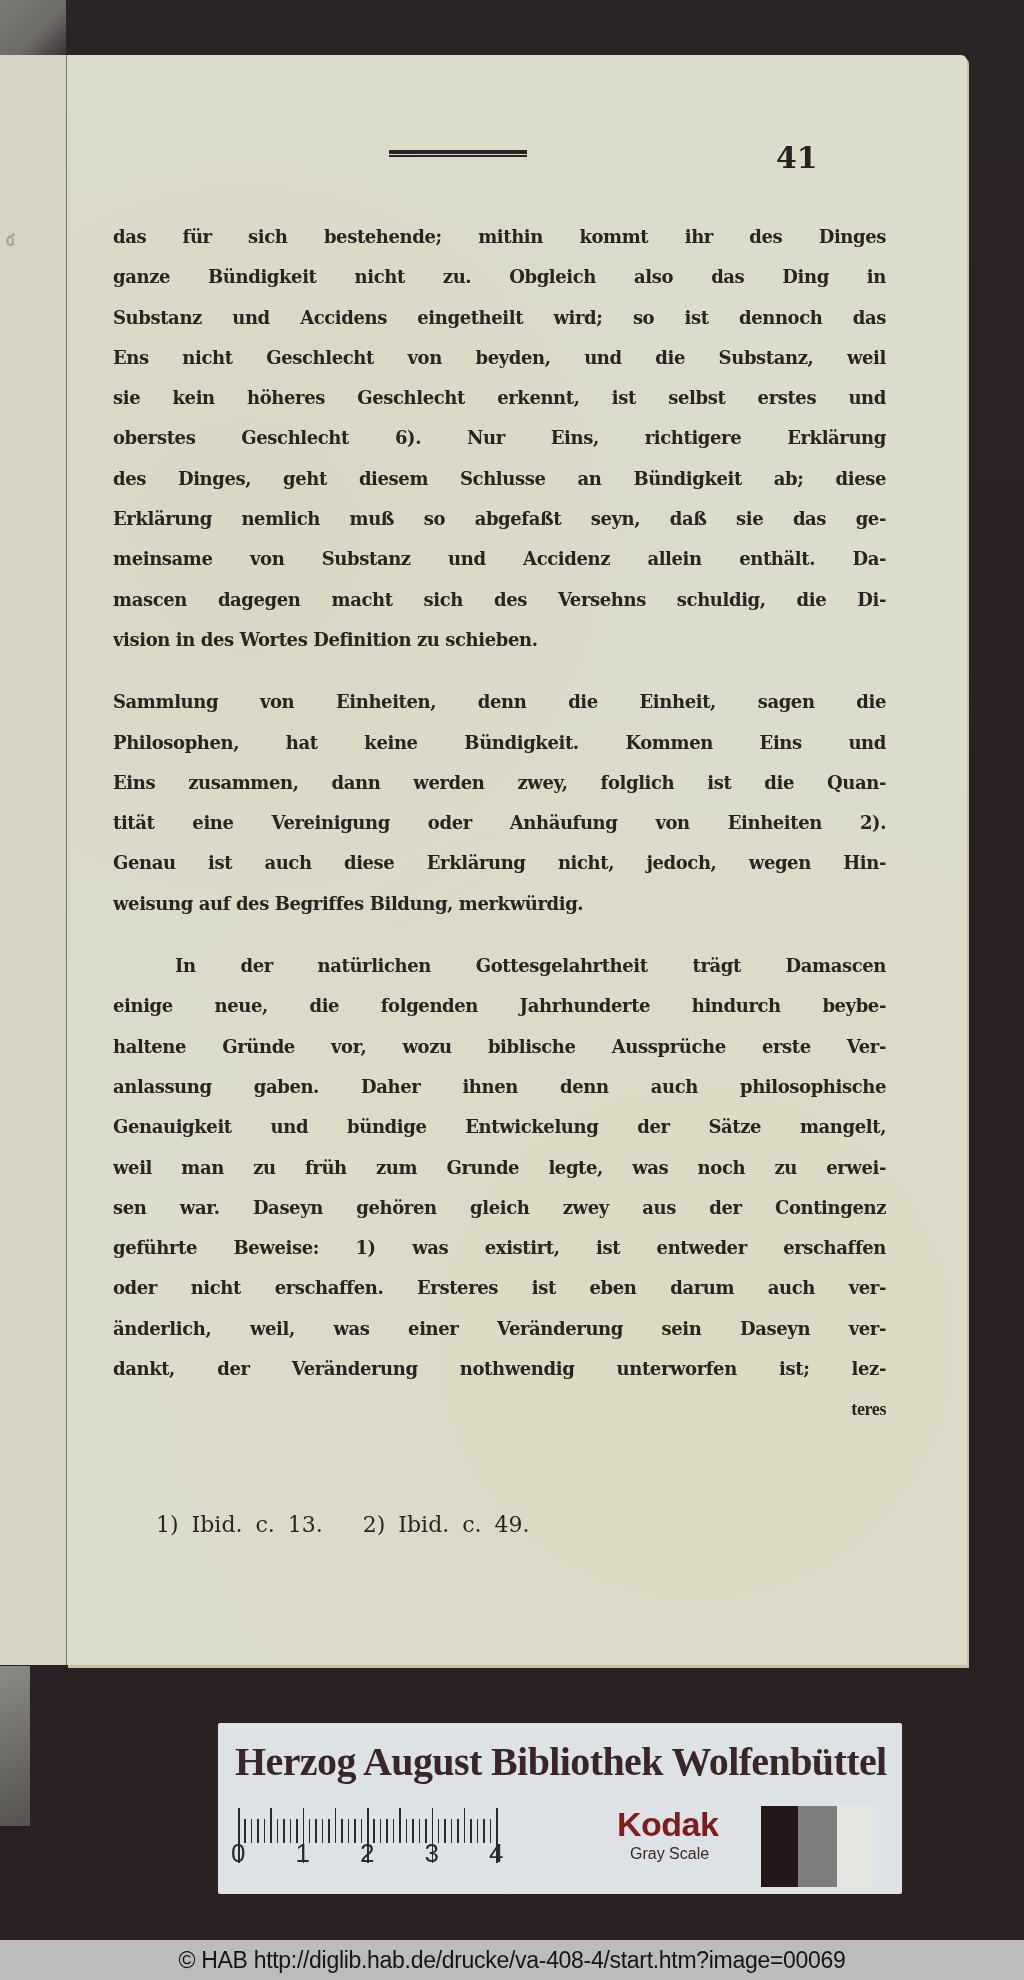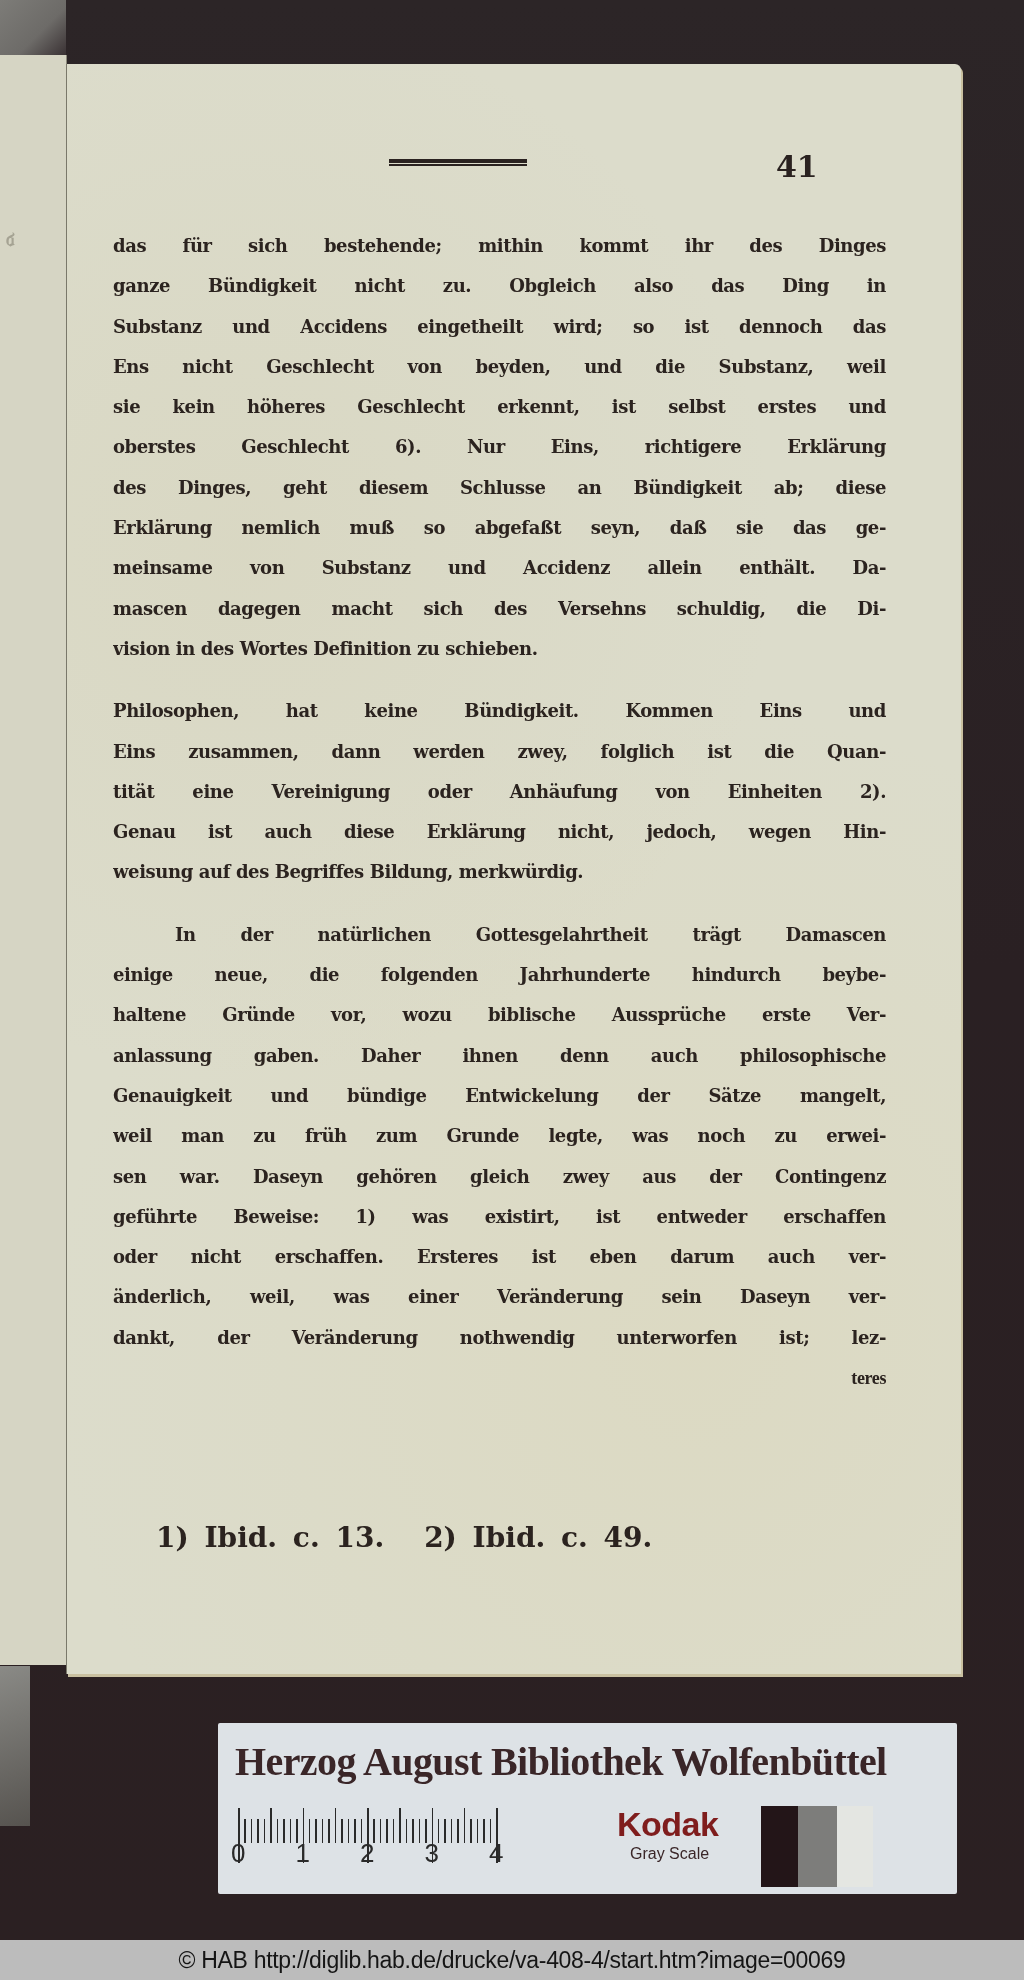--- a/index.html
+++ b/index.html
@@ -25,27 +25,28 @@
     position:absolute; left:0; top:1666px; width:30px; height:160px;
     background:linear-gradient(160deg,#8a8a86 0%, #56534f 100%);
   }
   .bleed-glyph {
     position:absolute; left:6px; width:24px; text-align:right;
     color:#9a9788; font-size:20px; font-weight:bold;
     transform:scaleX(-1); opacity:.8;
     font-family:"DejaVu Serif", serif;
   }
   .page {
-    position:absolute; left:66px; top:64px; width:895px; height:1610px;
+    position:absolute; left:66px; top:55px; width:895px; height:1610px;
     background:#dcdccb;
     background-image:
       radial-gradient(circle at 20% 30%, rgba(200,190,150,.15) 0, transparent 40%),
       radial-gradient(circle at 70% 80%, rgba(220,210,170,.25) 0, transparent 45%);
     border-top-right-radius:6px;
     box-shadow: 2px 3px 0 #c9c0a0;
+    padding-left: 6px;
   }
   .gutter-line {
     position:absolute; left:0; top:0; width:1px; height:100%; background:#7a786a;
   }
   .head-rule {
     position:absolute; left:323px; top:95px; width:138px; height:7px;
     border-top:4px solid #2a2220; border-bottom:2px solid #2a2220;
     box-sizing:border-box;
   }
   .page-number {
@@ -57,28 +58,28 @@
     color:#2b231f; font-size:18px; line-height:40.3px; font-weight:bold;
     font-family:"DejaVu Serif", serif;
     letter-spacing:-0.4px;
   }
   .line { white-space:nowrap; text-align:justify; text-align-last:justify; height:40.3px; overflow:hidden; }
   .line.last { text-align-last:left; }
   .line.indent { padding-left:62px; }
   .line.right { text-align-last:right;font-family:Liberation Serif, serif; }
   .para-gap { height:22px; }
   .footnotes {
-    position:absolute; left:90px; top:1457px; font-size:28px; color:#2b231f;
-    font-weight:bold; word-spacing:6px;
+    position:absolute; left:90px; top:1457px; font-size:22px; color:#2b231f;
+    font-weight:normal; word-spacing:6px;
   }
   .footnotes span { margin-right:40px; }
 
   
   .card {
-    position:absolute; left:218px; top:1723px; width:739px; height:171px;
+    position:absolute; left:218px; top:1723px; width:684px; height:171px;
     background:#dde2e6; border-radius:2px;
   }
   .card-title {
     position:absolute; left:17px; top:15px; width:660px;
     font-family:"Liberation Serif", serif; font-weight:bold; font-size:40px;
     color:#3a2628; white-space:nowrap; letter-spacing:-0.6px;
   }
   .ruler { position:absolute; left:20px; top:80px; width:260px; height:60px; }
   .tick { position:absolute; bottom:0; width:1.5px; background:#2a2a2a; }
   .ruler-num {
@@ -123,20 +124,21 @@
       <div class="line">Substanz und Accidens eingetheilt wird; so ist dennoch das</div>
       <div class="line">Ens nicht Geschlecht von beyden, und die Substanz, weil</div>
       <div class="line">sie kein höheres Geschlecht erkennt, ist selbst erstes und</div>
       <div class="line">oberstes Geschlecht 6). Nur Eins, richtigere Erklärung</div>
       <div class="line">des Dinges, geht diesem Schlusse an Bündigkeit ab; diese</div>
       <div class="line">Erklärung nemlich muß so abgefaßt seyn, daß sie das ge-</div>
       <div class="line">meinsame von Substanz und Accidenz allein enthält. Da-</div>
       <div class="line">mascen dagegen macht sich des Versehns schuldig, die Di-</div>
       <div class="line last">vision in des Wortes Definition zu schieben.</div>
       <div class="para-gap"></div>
+      <div class="line">Sammlung von Einheiten, denn die Einheit, sagen die</div>
       <div class="line">Philosophen, hat keine Bündigkeit. Kommen Eins und</div>
       <div class="line">Eins zusammen, dann werden zwey, folglich ist die Quan-</div>
       <div class="line">tität eine Vereinigung oder Anhäufung von Einheiten 2).</div>
       <div class="line">Genau ist auch diese Erklärung nicht, jedoch, wegen Hin-</div>
       <div class="line last">weisung auf des Begriffes Bildung, merkwürdig.</div>
       <div class="para-gap"></div>
       <div class="line indent">In der natürlichen Gottesgelahrtheit trägt Damascen</div>
       <div class="line">einige neue, die folgenden Jahrhunderte hindurch beybe-</div>
       <div class="line">haltene Gründe vor, wozu biblische Aussprüche erste Ver-</div>
       <div class="line">anlassung gaben. Daher ihnen denn auch philosophische</div>

